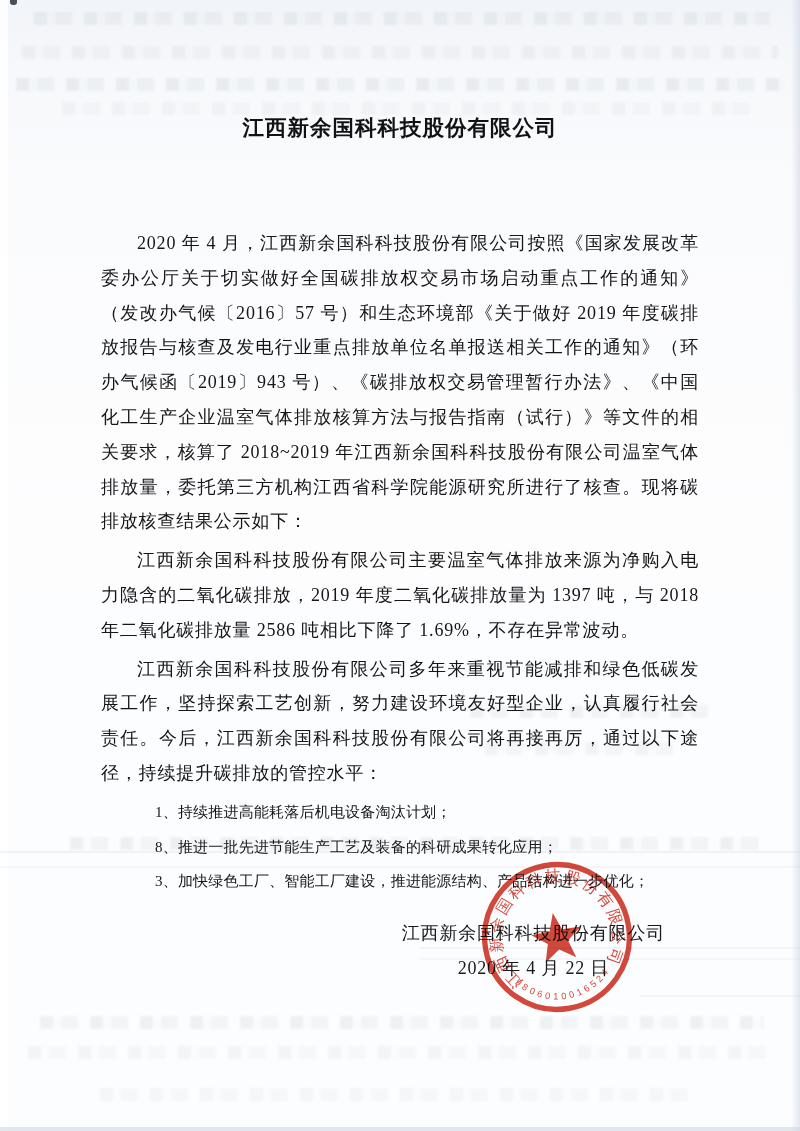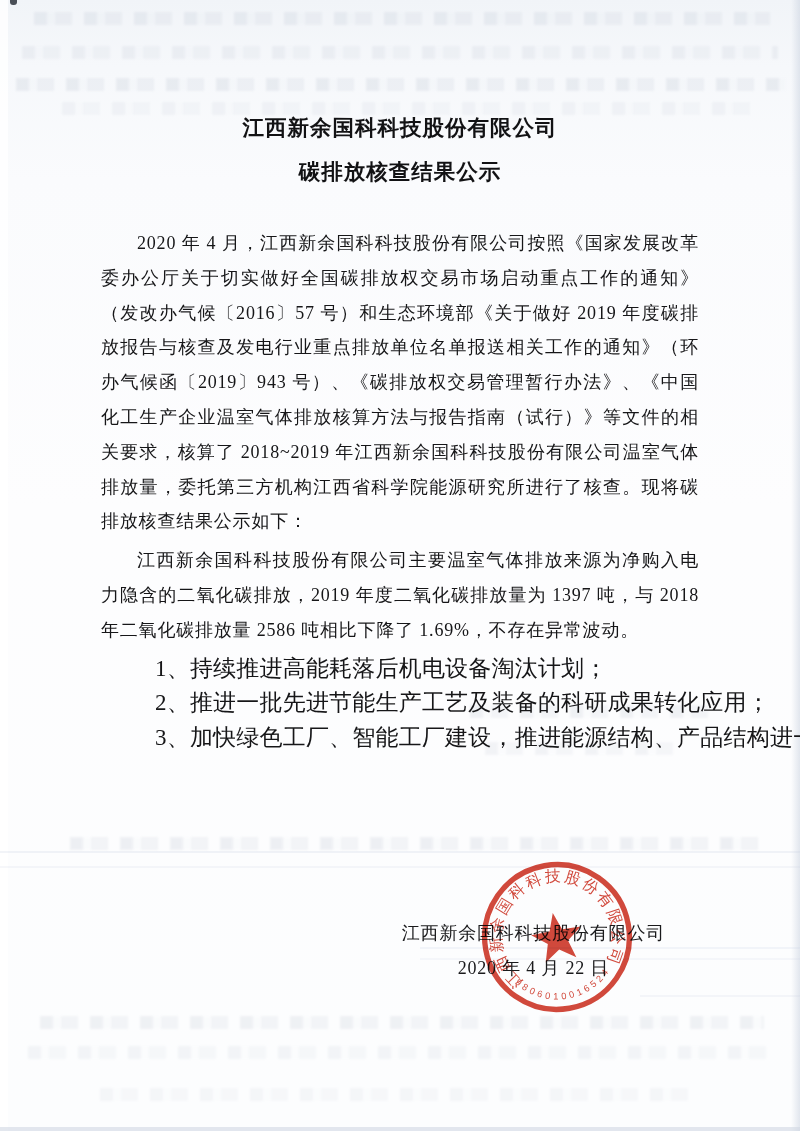--- a/index.html
+++ b/index.html
@@ -23,21 +23,21 @@
       rgba(118,132,158,.14) 21px 38px, rgba(118,132,158,0) 38px 50px);}
   .scanline{position:absolute;height:2px;background:rgba(196,206,226,.45);}
   
   .content{position:absolute;left:97px;width:606px;top:0;}
   .title-block{position:absolute;top:106px;left:0;width:606px;text-align:center;
     font-weight:700;font-size:21.5px;line-height:44px;letter-spacing:1px;color:#121214;}
   .body-block{position:absolute;top:222px;left:0;width:606px;
     font-size:18px;line-height:34.8px;letter-spacing:.8px;
     text-align:justify;text-justify:inter-ideograph;color:#161618;}
   .para{margin:4px;text-indent:2em;}
-  .list-item{margin:0;padding-left:58px;letter-spacing:.2px;font-size:23px;white-space:nowrap;}
+  .list-item{margin:0;padding-left:58px;letter-spacing:.2px;font-size:15px;white-space:nowrap;}
   
   .signature{position:absolute;top:916px;right:135px;text-align:center;
     font-size:18px;line-height:35px;letter-spacing:.8px;color:#1a1a1c;}
   
   .seal{position:absolute;left:469px;top:849px;width:176px;height:176px;
     transform:rotate(-10deg);mix-blend-mode:multiply;opacity:.9;z-index:5;}
   .seal svg{width:100%;height:100%;}
 </style>
 </head>
 <body>
@@ -63,28 +63,28 @@
   <div class="scanline" style="left:0;top:851px;width:800px;opacity:.5;"></div>
   <div class="scanline" style="left:0;top:866px;width:800px;opacity:.35;"></div>
   <div class="scanline" style="left:420px;top:947px;width:380px;opacity:.4;"></div>
   <div class="scanline" style="left:420px;top:958px;width:380px;opacity:.3;"></div>
   <div class="scanline" style="left:640px;top:995px;width:160px;opacity:.35;"></div>
 
   <div class="content">
 
     <div class="title-block">
       <div>江西新余国科科技股份有限公司</div>
-      <div>碳排放核查结果公示</div>
     </div>
 
     <div class="body-block">
       <p class="para">2020 年 4 月，江西新余国科科技股份有限公司按照《国家发展改革委办公厅关于切实做好全国碳排放权交易市场启动重点工作的通知》（发改办气候〔2016〕57 号）和生态环境部《关于做好 2019 年度碳排放报告与核查及发电行业重点排放单位名单报送相关工作的通知》（环办气候函〔2019〕943 号）、《碳排放权交易管理暂行办法》、《中国化工生产企业温室气体排放核算方法与报告指南（试行）》等文件的相关要求，核算了 2018~2019 年江西新余国科科技股份有限公司温室气体排放量，委托第三方机构江西省科学院能源研究所进行了核查。现将碳排放核查结果公示如下：</p>
       <p class="para">江西新余国科科技股份有限公司主要温室气体排放来源为净购入电力隐含的二氧化碳排放，2019 年度二氧化碳排放量为 1397 吨，与 2018 年二氧化碳排放量 2586 吨相比下降了 1.69%，不存在异常波动。</p>
+      <p class="para">江西新余国科科技股份有限公司多年来重视节能减排和绿色低碳发展工作，坚持探索工艺创新，努力建设环境友好型企业，认真履行社会责任。今后，江西新余国科科技股份有限公司将再接再厉，通过以下途径，持续提升碳排放的管控水平：</p>
       <div class="list-item">1、持续推进高能耗落后机电设备淘汰计划；</div>
-      <div class="list-item">2、推进一批先进节能生产工艺及装备的科研成果转化应用；</div>
+      <div class="list-item">8、推进一批先进节能生产工艺及装备的科研成果转化应用；</div>
       <div class="list-item">3、加快绿色工厂、智能工厂建设，推进能源结构、产品结构进一步优化；</div>
     </div>
 
   </div>
 
   <div class="signature">
     <div>江西新余国科科技股份有限公司</div>
     <div>2020 年 4 月 22 日</div>
   </div>
 

